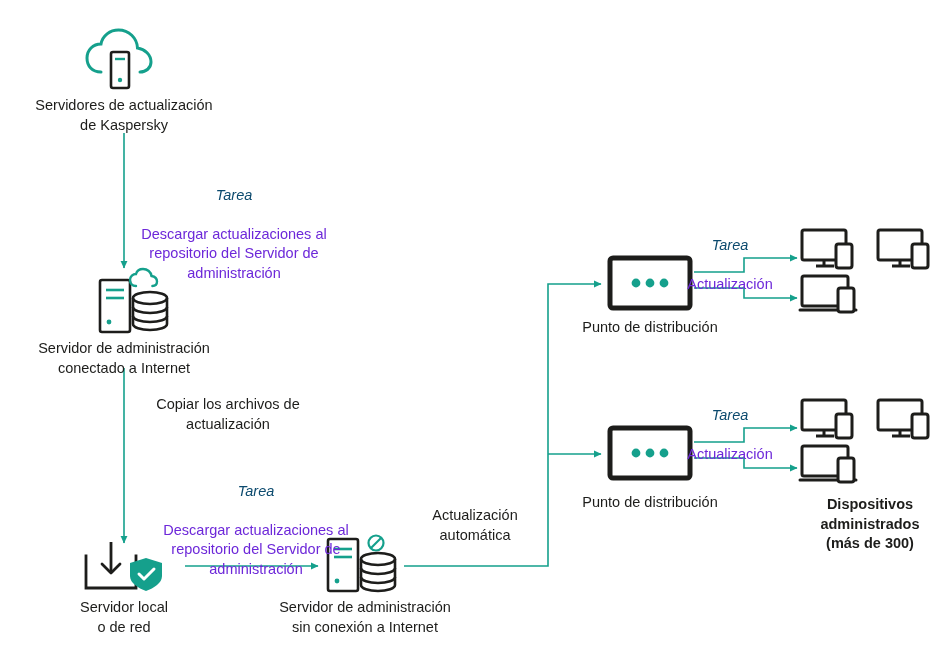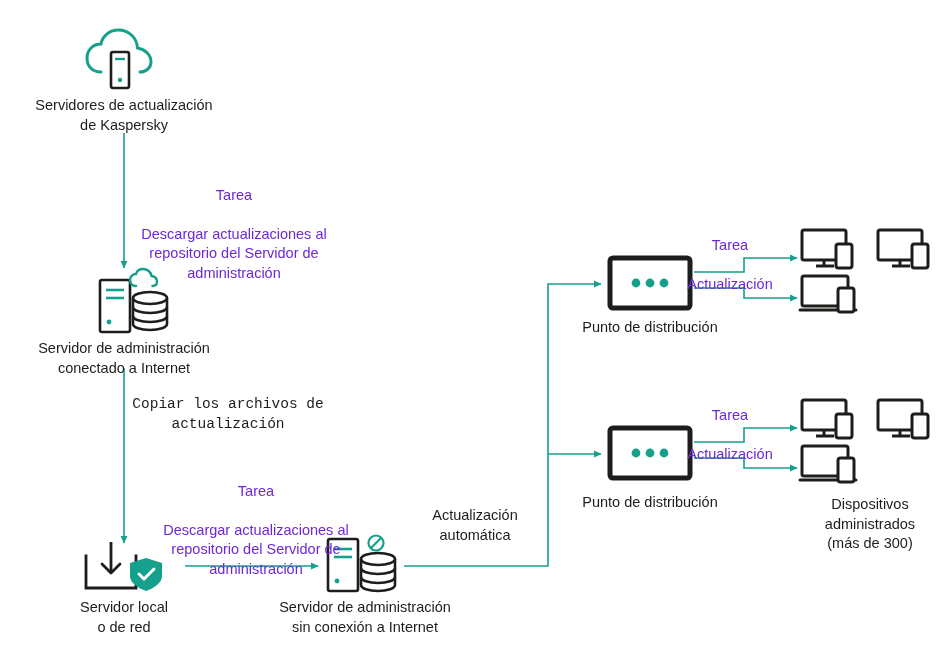--- a/index.html
+++ b/index.html
@@ -22,22 +22,23 @@
   }
   .label {
     position: absolute;
     text-align: center;
     color: #1d1d1b;
     font-size: 14.5px;
     line-height: 1.35;
     white-space: pre-line;
   }
   .label.mixed .t1 {
-    color: #6d28d9;
+    color: #0c4a6e;
     display: block;
+    font-style: italic;
   }
   .label.mixed .t2 {
     color: #6d28d9;
     display: block;
   }
   svg.layer {
     position: absolute;
     left: 0;
     top: 0;
     width: 950px;
@@ -187,32 +188,32 @@
   <div class="label" style="left:34px; top:598px; width:180px;">Servidor local
 o de red</div>
 
   <div class="label" style="left:262px; top:598px; width:206px;">Servidor de administración
 sin conexión a Internet</div>
 
   <div class="label" style="left:550px; top:318px; width:200px;">Punto de distribución</div>
 
   <div class="label" style="left:550px; top:493px; width:200px;">Punto de distribución</div>
 
-  <div class="label" style="left:790px; top:495px; width:160px;">Dispositivos
+  <div class="label" style="left:790px; top:495px; width:160px;font-weight:bold;">Dispositivos
 administrados
 (más de 300)</div>
 
   <div class="label mixed" style="left:128px; top:166px; width:212px;">
     <span class="t1">Tarea</span>
     <span class="t2">Descargar actualizaciones al
 repositorio del Servidor de
 administración</span>
   </div>
 
-  <div class="label" style="left:128px; top:395px; width:200px;font-family:Liberation Mono, monospace;">Copiar los archivos de
+  <div class="label" style="left:128px; top:395px; width:200px;">Copiar los archivos de
 actualización</div>
 
   <div class="label mixed" style="left:150px; top:462px; width:212px;">
     <span class="t1">Tarea</span>
     <span class="t2">Descargar actualizaciones al
 repositorio del Servidor de
 administración</span>
   </div>
 
   <div class="label" style="left:410px; top:506px; width:130px;">Actualización

